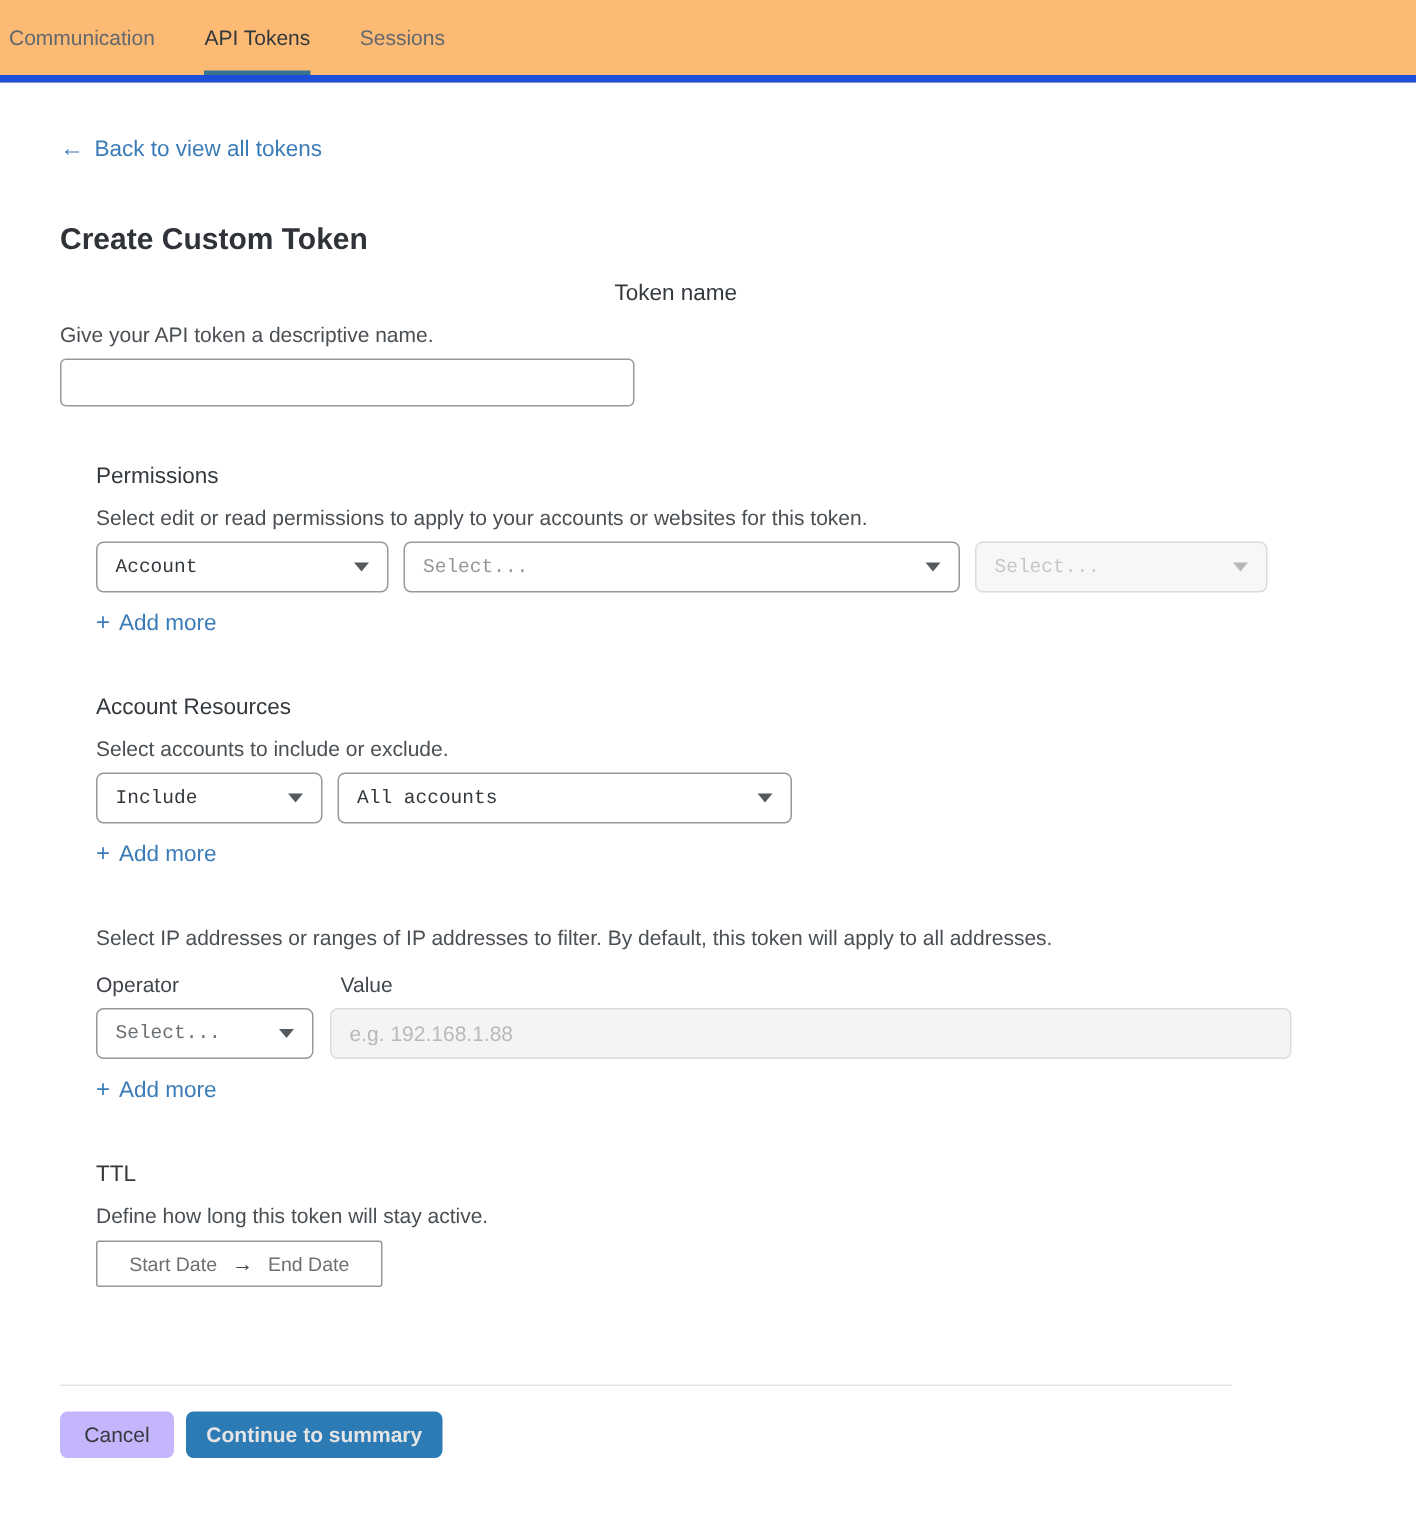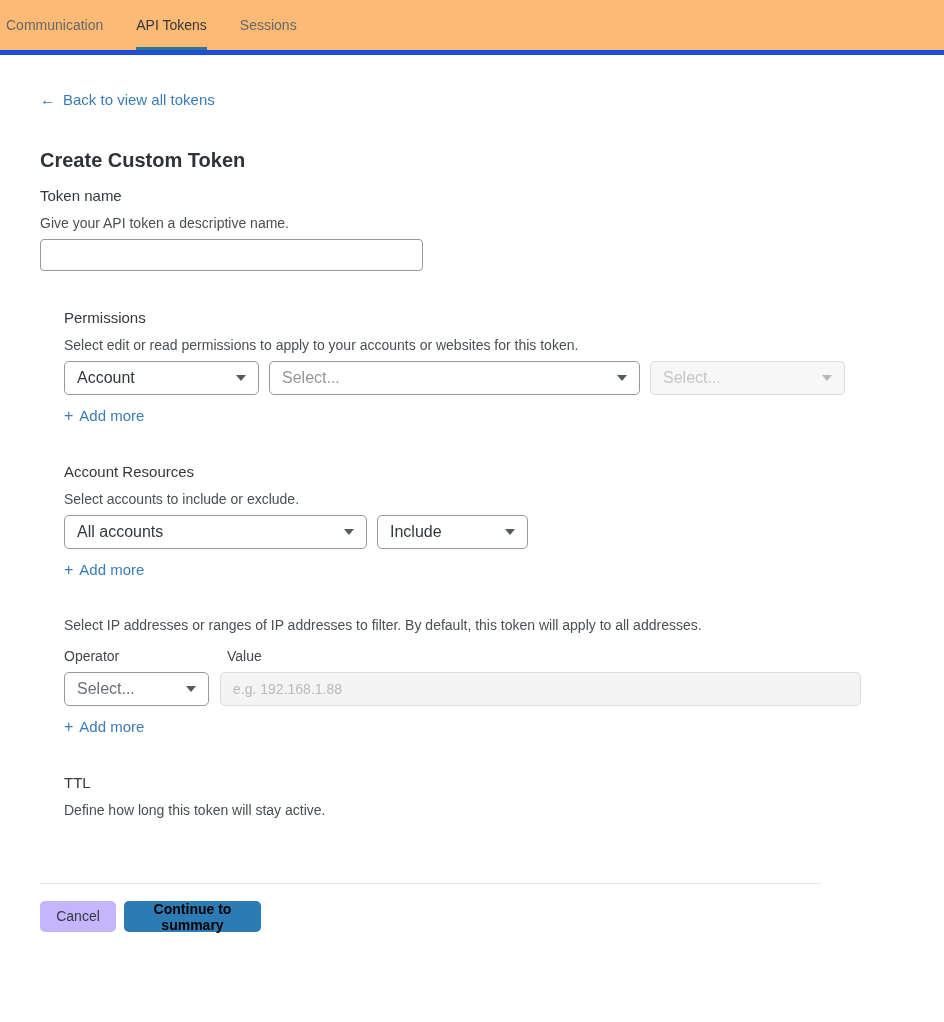--- a/index.html
+++ b/index.html
@@ -44,21 +44,21 @@
   
   .text-input{
     margin-top:8px;display:block;width:383px;height:32px;
     border:1px solid #989898;border-radius:4px;background:#fff;
     font-family:inherit;font-size:14px;color:#33383d;padding:0 10px;outline:none;
   }
   .controls-row{margin-top:8px;display:flex;gap:10px;}
   .dropdown{
     height:34px;border:1px solid #989898;border-radius:5px;background:#fff;
     display:flex;align-items:center;justify-content:space-between;
-    padding:0 12px;font-size:16px;color:#33383d;cursor:pointer;
+    padding:0 12px;font-size:13px;color:#33383d;cursor:pointer;font-family:Liberation Mono, monospace;
   }
   .dropdown .placeholder{color:#969696;}
   .chevron{
     width:0;height:0;flex:none;margin-left:10px;
     border-left:5px solid transparent;border-right:5px solid transparent;
     border-top:6px solid #555a5f;
   }
   .dropdown.disabled{
     background:#f7f7f7;border-color:#dcdcdc;cursor:default;
   }
@@ -85,21 +85,21 @@
   }
   .date-range .range-arrow{color:#44484c;font-size:14px;}
   
   .divider{margin-top:65px;width:781px;height:1px;background:#e5e5e5;}
   .footer{margin-top:17px;display:flex;gap:8px;}
   .btn{
     height:31px;border:none;border-radius:5px;font-family:inherit;
     font-size:14px;cursor:pointer;padding:0 16px;
   }
   .btn-cancel{background:#c4b5fd;color:#36393d;width:76px;padding:0;}
-  .btn-continue{background:var(--button-blue);color:#000000;font-weight:700;width:137px;padding:0;}
+  .btn-continue{background:var(--button-blue);color:#e5e5e5;font-weight:700;width:171px;padding:0;}
 </style>
 </head>
 <body>
 
 <div class="tabbar">
   <div class="tab">
     <span>Communication</span>
   </div>
   <div class="tab active">
     <span>API Tokens</span>
@@ -113,21 +113,21 @@
 
   <a class="back-link">
     <span class="arrow">←</span>
     <span>Back to view all tokens</span>
   </a>
 
   <h1 class="page-title">Create Custom Token</h1>
 
   
   <div class="section">
-    <div class="section-heading" style="margin-top:16px;">Token name</div>
+    <div class="section-heading" style="margin-top:16px;text-align:center;">Token name</div>
     <div class="section-desc">Give your API token a descriptive name.</div>
     <input class="text-input" type="text" value="" style="">
   </div>
 
   
   <div class="section mt-sec">
     <div class="section-heading">Permissions</div>
     <div class="section-desc">Select edit or read permissions to apply to your accounts or websites for this token.</div>
     <div class="controls-row">
       <div class="dropdown" style="width:195px;">
@@ -147,26 +147,26 @@
       <span class="plus">+</span>
       <span>Add more</span>
     </a>
   </div>
 
   
   <div class="section mt-sec">
     <div class="section-heading">Account Resources</div>
     <div class="section-desc">Select accounts to include or exclude.</div>
     <div class="controls-row">
+      <div class="dropdown" style="width:151px;">
+        <span>Include</span>
+        <span class="chevron"></span>
+      </div>
       <div class="dropdown" style="width:303px;">
         <span>All accounts</span>
-        <span class="chevron"></span>
-      </div>
-      <div class="dropdown" style="width:151px;">
-        <span>Include</span>
         <span class="chevron"></span>
       </div>
     </div>
     <a class="add-more">
       <span class="plus">+</span>
       <span>Add more</span>
     </a>
   </div>
 
   
@@ -186,20 +186,25 @@
     <a class="add-more">
       <span class="plus">+</span>
       <span>Add more</span>
     </a>
   </div>
 
   
   <div class="section mt-sec">
     <div class="section-heading">TTL</div>
     <div class="section-desc">Define how long this token will stay active.</div>
+    <div class="date-range">
+      <span>Start Date</span>
+      <span class="range-arrow">→</span>
+      <span>End Date</span>
+    </div>
   </div>
 
   <div class="divider"></div>
 
   <div class="footer">
     <button class="btn btn-cancel">Cancel</button>
     <button class="btn btn-continue">Continue to summary</button>
   </div>
 
 </div>

